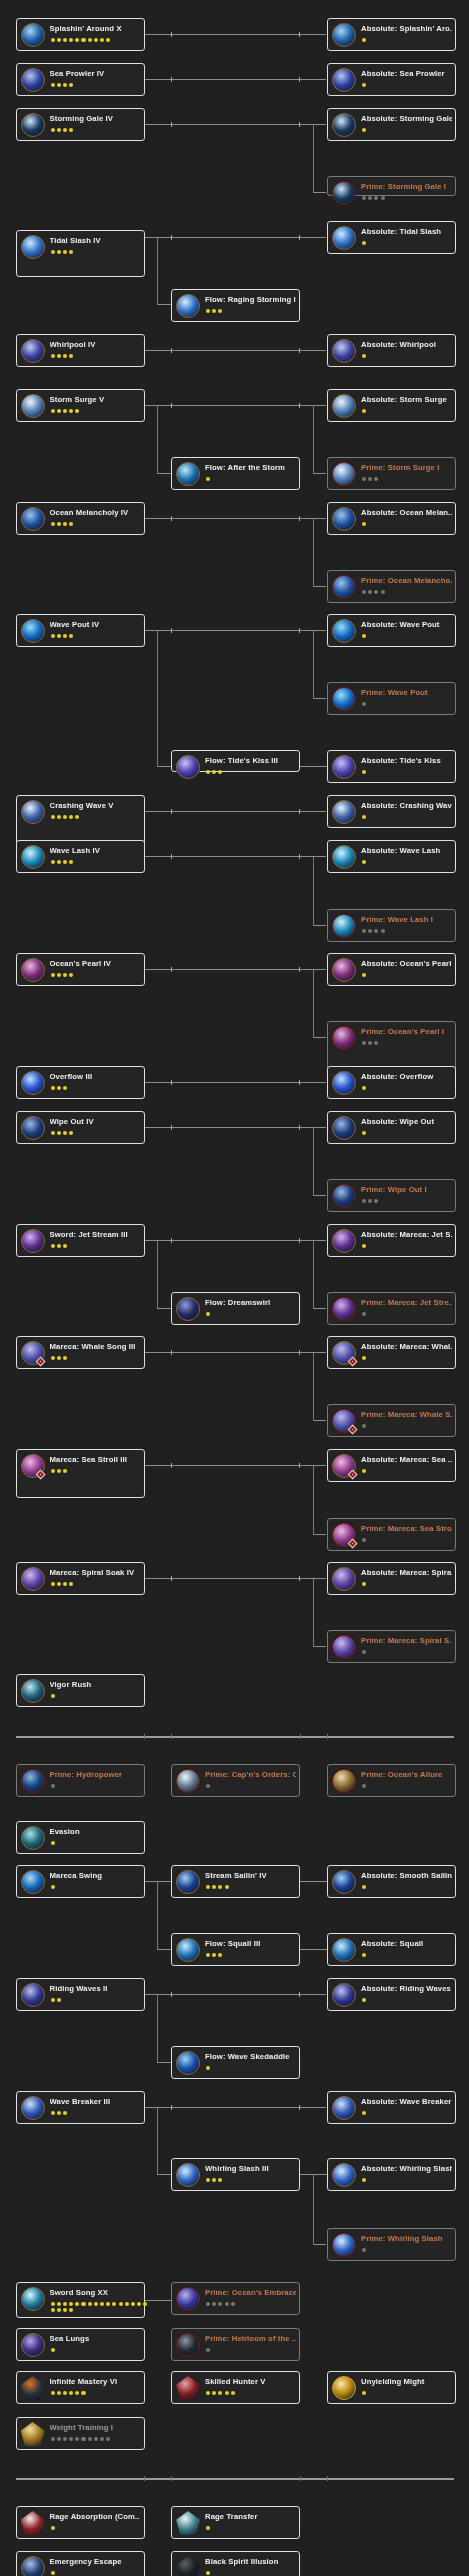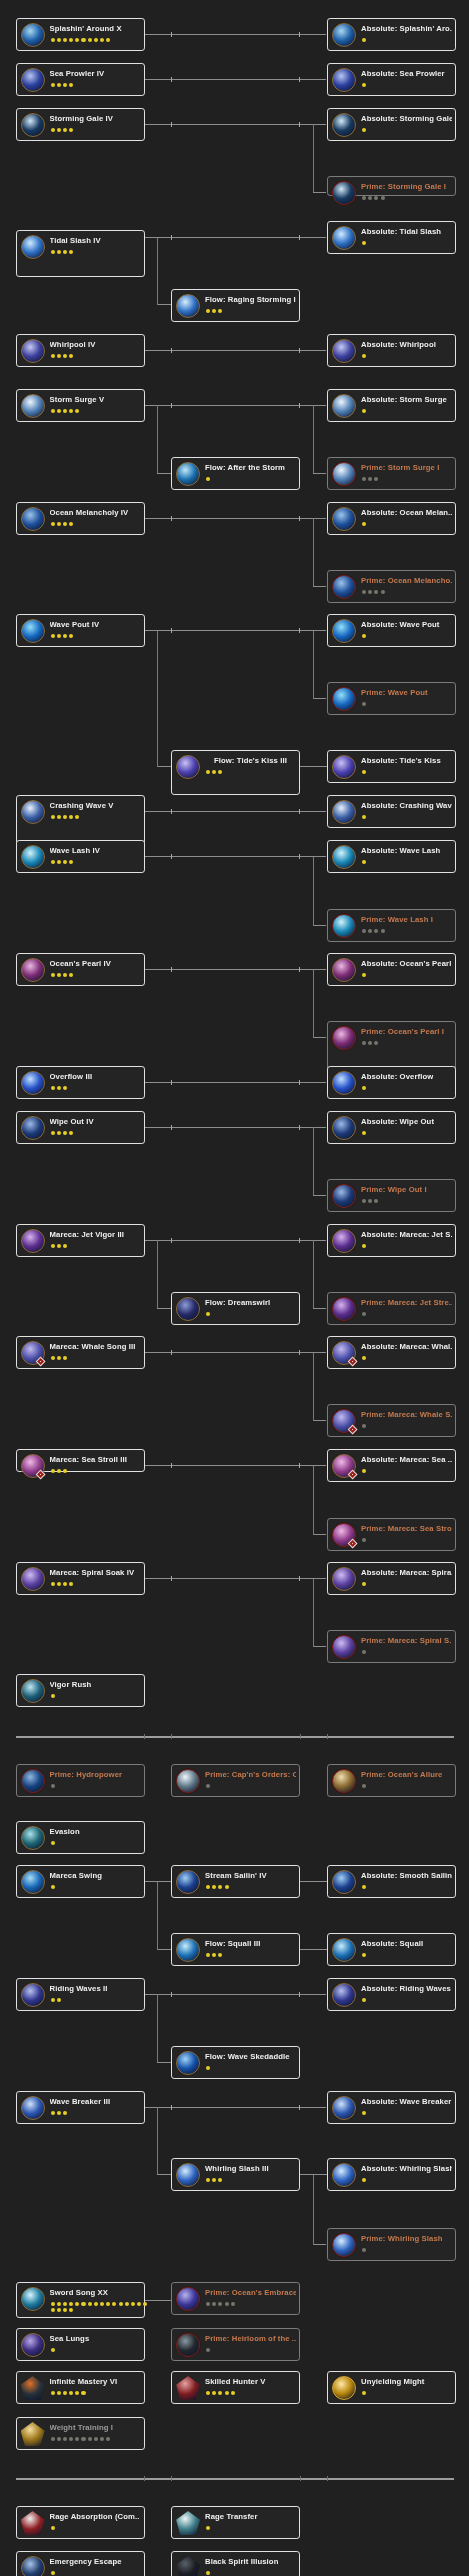--- a/index.html
+++ b/index.html
@@ -333,21 +333,21 @@
         <span class="pip"></span>
       </span>
   </div>
     <div class="card" style="left: 327px; top: 682px; height: 33px;">
     <span class="icon redframe" style="background: radial-gradient(circle at 38% 32%, rgb(146, 224, 248) 0%, rgb(21, 102, 192) 48%, rgb(11, 18, 40) 94%);"></span>
     <span class="title prime">Prime: Wave Pout</span>
     <span class="pips">
         <span class="pip off"></span>
       </span>
   </div>
-    <div class="card bright" style="left: 171px; top: 750px; height: 45px; text-align: center;">
+    <div class="card bright" style="left: 171px; top: 750px; height: 22px;">
     <span class="icon" style="background: radial-gradient(circle at 38% 32%, rgb(202, 194, 245) 0%, rgb(74, 63, 174) 48%, rgb(11, 18, 40) 94%);"></span>
     <span class="title">Flow: Tide's Kiss III</span>
     <span class="pips">
         <span class="pip"></span>
         <span class="pip"></span>
         <span class="pip"></span>
       </span>
   </div>
     <div class="card bright" style="left: 327px; top: 750px; height: 33px;">
     <span class="icon" style="background: radial-gradient(circle at 38% 32%, rgb(202, 194, 245) 0%, rgb(74, 63, 174) 48%, rgb(11, 18, 40) 94%);"></span>
@@ -464,21 +464,21 @@
     <span class="icon redframe" style="background: radial-gradient(circle at 38% 32%, rgb(157, 186, 232) 0%, rgb(28, 58, 120) 48%, rgb(11, 18, 40) 94%);"></span>
     <span class="title prime">Prime: Wipe Out I</span>
     <span class="pips">
         <span class="pip off"></span>
         <span class="pip off"></span>
         <span class="pip off"></span>
       </span>
   </div>
     <div class="card bright" style="left: 15.5px; top: 1224px; height: 33px;">
     <span class="icon" style="background: radial-gradient(circle at 38% 32%, rgb(213, 179, 240) 0%, rgb(91, 45, 142) 48%, rgb(11, 18, 40) 94%);"></span>
-    <span class="title">Mareca: Jet Vigor III</span>
+    <span class="title">Sword: Jet Stream III</span>
     <span class="pips">
         <span class="pip"></span>
         <span class="pip"></span>
         <span class="pip"></span>
       </span>
   </div>
     <div class="card bright" style="left: 327px; top: 1224px; height: 33px;">
     <span class="icon" style="background: radial-gradient(circle at 38% 32%, rgb(213, 179, 240) 0%, rgb(91, 45, 142) 48%, rgb(11, 18, 40) 94%);"></span>
     <span class="title">Absolute: Mareca: Jet S...</span>
     <span class="pips">
@@ -521,21 +521,21 @@
   </div>
     <div class="card" style="left: 327px; top: 1404px; height: 33px;">
     <span class="icon redframe" style="background: radial-gradient(circle at 38% 32%, rgb(195, 186, 238) 0%, rgb(74, 79, 168) 48%, rgb(11, 18, 40) 94%);">
         <span class="badge"></span>
       </span>
     <span class="title prime">Prime: Mareca: Whale S...</span>
     <span class="pips">
         <span class="pip off"></span>
       </span>
   </div>
-    <div class="card bright" style="left: 15.5px; top: 1449px; height: 23px;">
+    <div class="card bright" style="left: 15.5px; top: 1449px; height: 49px;">
     <span class="icon" style="background: radial-gradient(circle at 38% 32%, rgb(240, 186, 230) 0%, rgb(142, 58, 138) 48%, rgb(11, 18, 40) 94%);">
         <span class="badge"></span>
       </span>
     <span class="title">Mareca: Sea Stroll III</span>
     <span class="pips">
         <span class="pip"></span>
         <span class="pip"></span>
         <span class="pip"></span>
       </span>
   </div>

